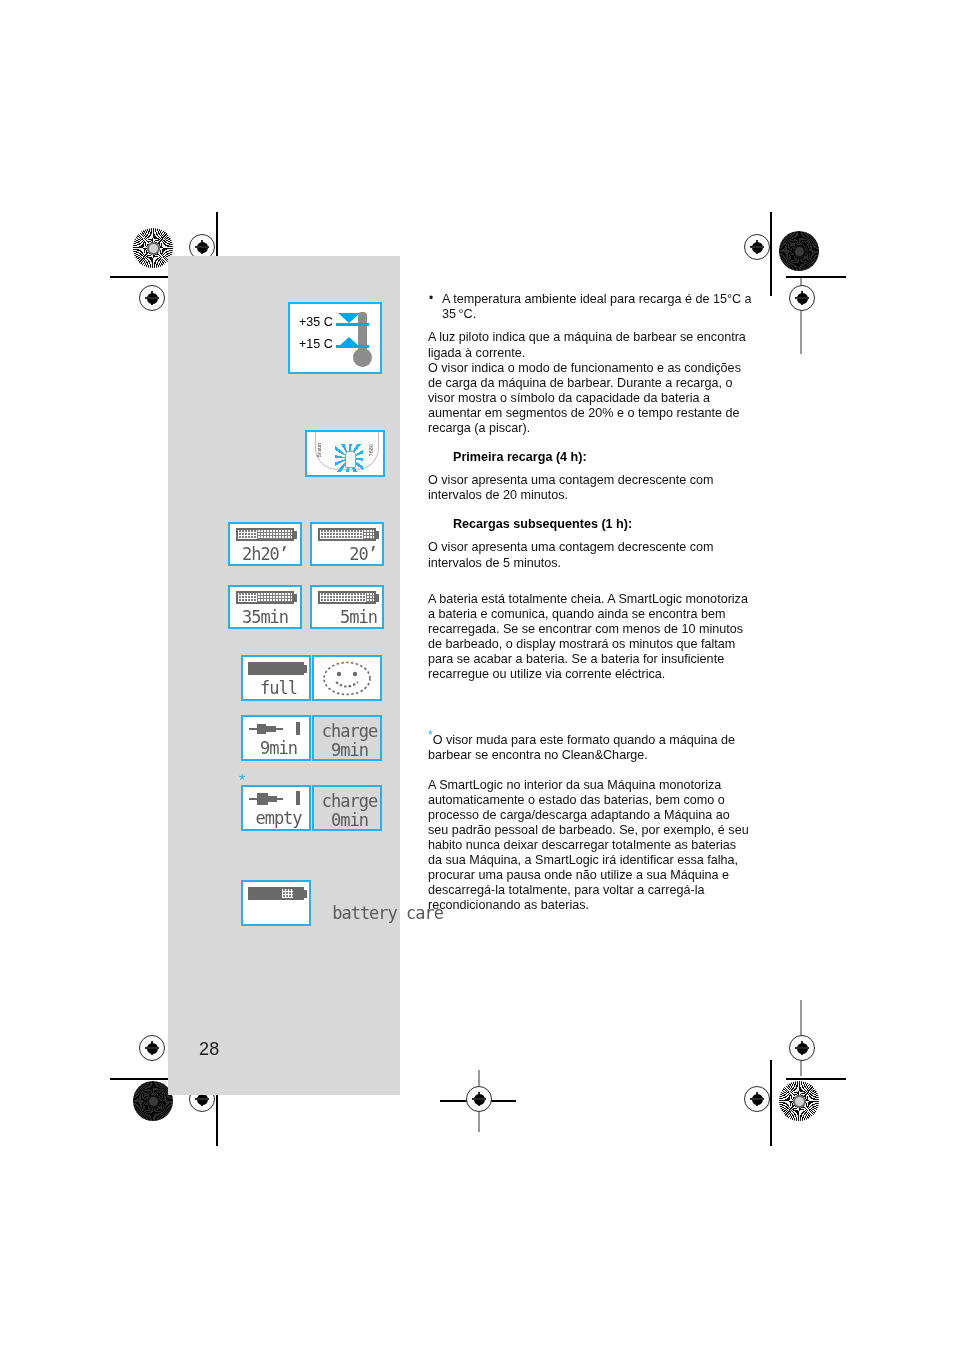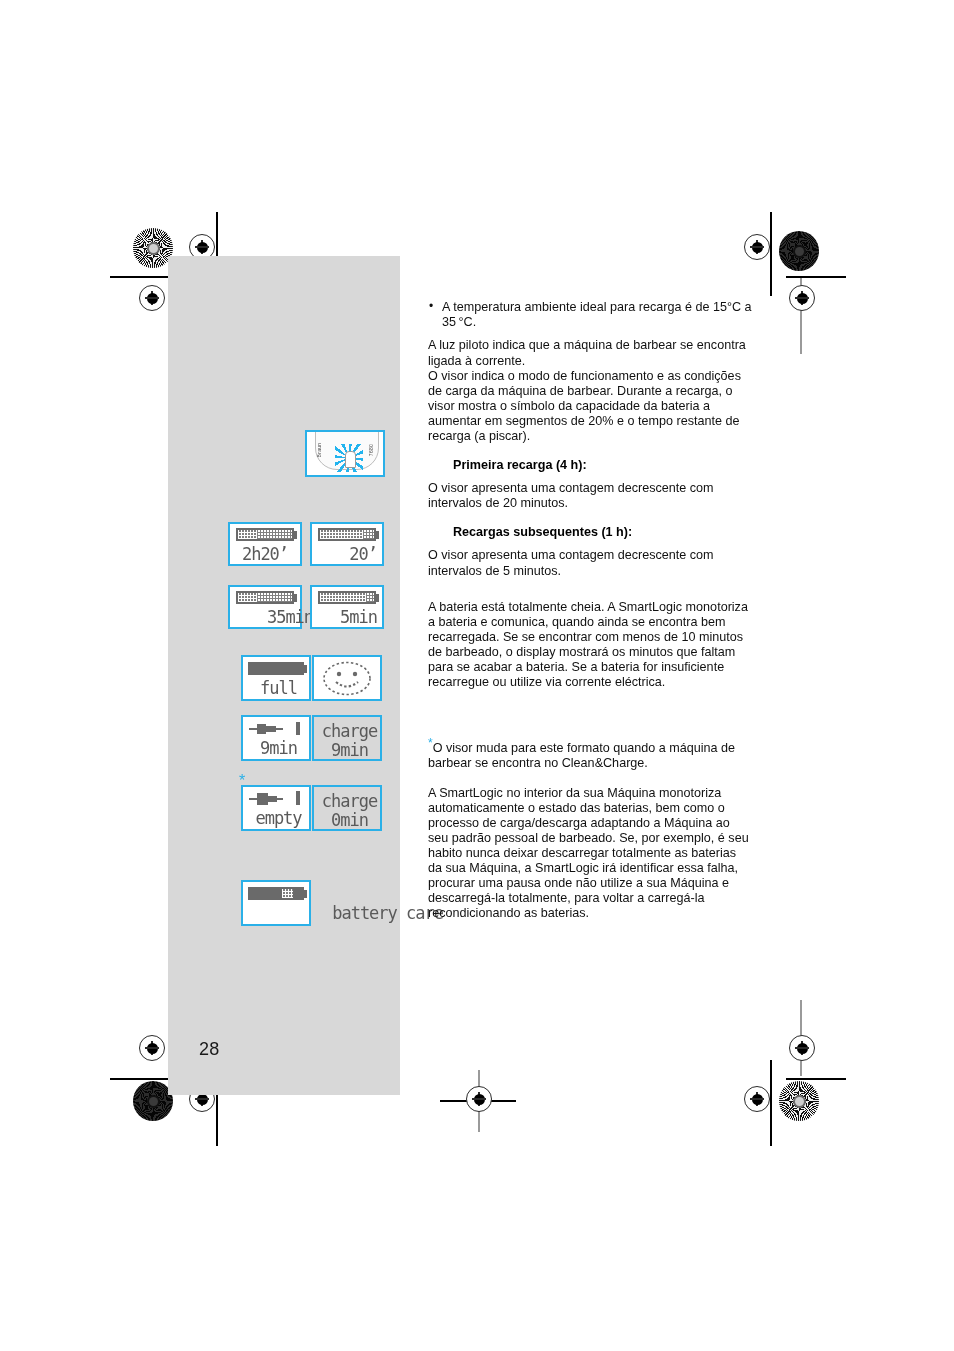--- a/index.html
+++ b/index.html
@@ -295,21 +295,21 @@
     position: absolute;
     color: #2ab0e8;
     font-size: 16px;
     line-height: 1;
   }
 
   
   #text-col {
     position: absolute;
     left: 428px;
-    top: 300px;
+    top: 292px;
     width: 324px;
   }
   .bullets { margin: 0; padding: 0; list-style: none; }
   .bullets li {
     position: relative;
     padding-left: 14px;
     font-size: 12.6px;
     line-height: 15.2px;
     color: #111;
     margin-bottom: 7px;
@@ -406,20 +406,30 @@
       <span class="reg-dot"></span>
     </div>
   <div class="reg-target" style="left:466px; top:1086px;">
       <span class="reg-dot"></span>
     </div>
 
   <div id="gray-panel"></div>
 
   <div id="page-number">28</div>
 
+  <div id="thermo-box">
+    <div class="thermo-stem"></div>
+    <div class="thermo-bulb"></div>
+    <div class="thermo-rule" style="top:19px;"></div>
+    <div class="thermo-rule" style="top:41px;"></div>
+    <div class="tri down" style="left:48px; top:9px;"></div>
+    <div class="tri up" style="left:48px; top:33px;"></div>
+    <div class="thermo-text" style="left:9px; top:11px;">+35 C</div>
+    <div class="thermo-text" style="left:9px; top:33px;">+15 C</div>
+  </div>
 
   <div id="shaver-box">
     <div class="shaver-body"></div>
     <span class="shaver-brand" style="left:5px; top:15px;">Braun</span>
     <span class="shaver-brand" style="left:58px; top:15px;">7680</span>
     <div class="glow">
       <div class="glow-core"></div>
     </div>
   </div>
 
@@ -437,21 +447,21 @@
       <div class="batt-dither" style="left:43px; width:11px;"></div>
     </div>
     <div class="lcd-label right" style="top:20px;">20’</div>
   </div>
 
   <div class="lcd-box" style="left:228px; top:585px; width:74px; height:44px;">
     <div class="batt" style="left:6px; top:4px; width:58px; height:13px;">
       <div class="batt-dither invert" style="left:0; width:19px;"></div>
       <div class="batt-dither" style="left:19px; width:35px;"></div>
     </div>
-    <div class="lcd-label" style="top:20px;margin-left:25px;">35min</div>
+    <div class="lcd-label" style="top:20px;">35min</div>
   </div>
 
   <div class="lcd-box" style="left:310px; top:585px; width:74px; height:44px;">
     <div class="batt" style="left:6px; top:4px; width:58px; height:13px;">
       <div class="batt-dither invert" style="left:0; width:46px;"></div>
       <div class="batt-dither" style="left:46px; width:8px;"></div>
     </div>
     <div class="lcd-label right" style="top:20px;">5min</div>
   </div>
 

